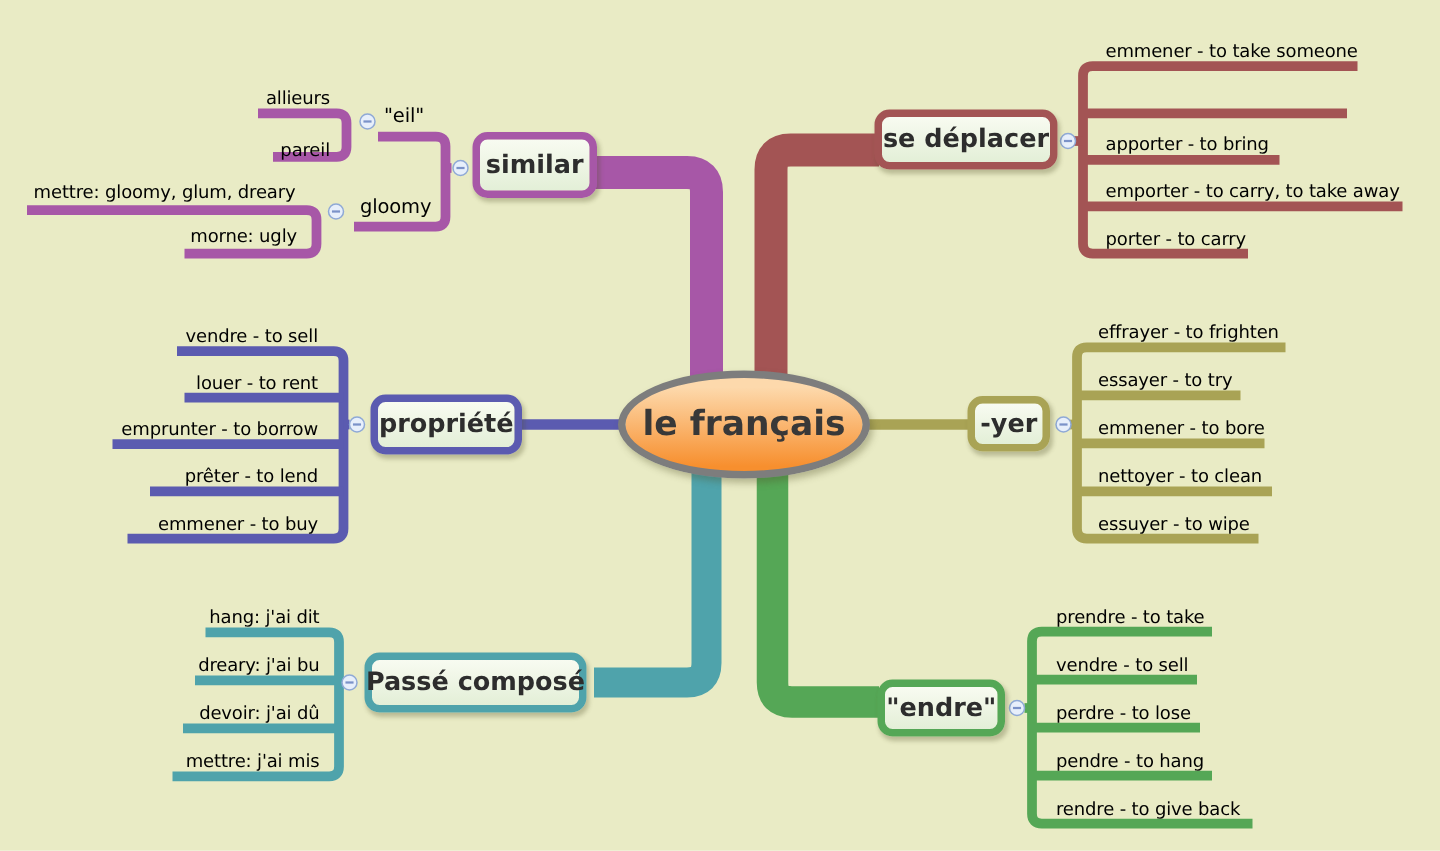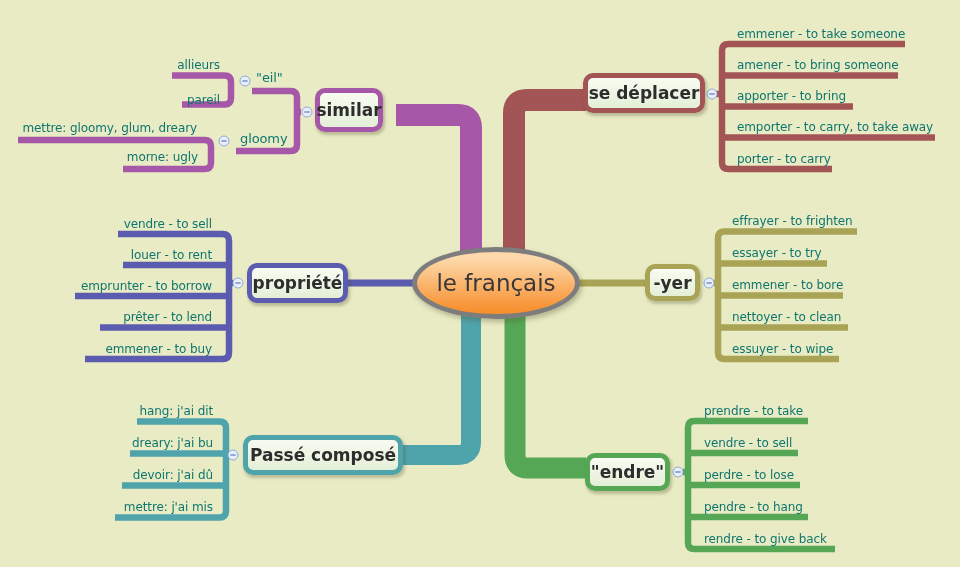--- a/index.html
+++ b/index.html
@@ -6,37 +6,37 @@
   .stage {
     position:relative; width:960px; height:567px;
     background:#e9ebc5; overflow:hidden;
     font-family:"DejaVu Sans", sans-serif;
   }
   svg.wires { position:absolute; left:0; top:0; }
   svg.wires path { fill:none; stroke-linecap:butt; }
   .leaf {
     position:absolute; white-space:nowrap;
     font-size:12px; line-height:16px; letter-spacing:-0.1px;
-    color:#0f766e;
+    color:#000000;
   }
   .glabel { font-size:13px; }
   .node {
     position:absolute; box-sizing:border-box;
     border:5px solid; border-radius:10px;
     background:linear-gradient(180deg,#f8fbf1,#e3efd7);
     display:flex; align-items:center; justify-content:center;
     font-weight:bold; font-size:17px; color:#2d2d2d; white-space:nowrap;
     box-shadow:1.5px 2.5px 3px rgba(80,80,40,.3);
   }
   .root {
     position:absolute; left:412px; top:247px; width:168px; height:72px;
     box-sizing:border-box; border:5px solid #7d7d7d; border-radius:50%;
     background:linear-gradient(180deg,#fdd9ac 10%,#f78f2e 95%);
     display:flex; align-items:center; justify-content:center;
-    font-weight:normal; font-size:23px; color:#383838; white-space:nowrap;
+    font-weight:bold; font-size:23px; color:#383838; white-space:nowrap;
     box-shadow:2px 3px 5px rgba(80,80,40,.35);
   }
 </style>
 </head>
 <body>
 
 <div class="stage">
 
   <svg class="wires" width="960" height="567">
 
@@ -126,36 +126,35 @@
       </g>
       <g>
         <circle cx="678" cy="472" r="5" fill="#e7effb" stroke="#8fa9d6"></circle>
         <line x1="675.3" y1="472" x2="680.7" y2="472" stroke="#7b92c8" stroke-width="1.5"></line>
       </g>
     </g>
   </svg>
 
   <div class="root">le français</div>
 
-  <div class="node" style="left:315px;top:88px;width:68px;height:44px;border-color:#a757a7">similar</div>
+  <div class="node" style="left:315px;top:88px;width:83px;height:44px;border-color:#a757a7">similar</div>
   <div class="node" style="left:583px;top:73px;width:122px;height:40px;border-color:#a35454">se déplacer</div>
   <div class="node" style="left:247px;top:263px;width:101px;height:40px;border-color:#5b5bb0">propriété</div>
   <div class="node" style="left:645px;top:264px;width:55px;height:37px;border-color:#a9a355">-yer</div>
-  <div class="node" style="left:243px;top:435px;width:160px;height:40px;border-color:#4fa3ab">Passé composé</div>
+  <div class="node" style="left:243px;top:435px;width:148px;height:40px;border-color:#4fa3ab">Passé composé</div>
   <div class="node" style="left:585px;top:453px;width:85px;height:38px;border-color:#55a756">"endre"</div>
 
   <div class="leaf glabel" style="left:256px;top:70px">"eil"</div>
   <div class="leaf" style="right:740px;top:57px">allieurs</div>
   <div class="leaf" style="right:740px;top:92px">pareil</div>
   <div class="leaf glabel" style="left:240px;top:131px">gloomy</div>
   <div class="leaf" style="right:763px;top:120px">mettre: gloomy, glum, dreary</div>
   <div class="leaf" style="right:762px;top:149px">morne: ugly</div>
 
   <div class="leaf" style="left:737px;top:26px">emmener - to take someone</div>
-  <div class="leaf" style="left:737px;top:57px">amener - to bring someone</div>
   <div class="leaf" style="left:737px;top:88px">apporter - to bring</div>
   <div class="leaf" style="left:737px;top:119px">emporter - to carry, to take away</div>
   <div class="leaf" style="left:737px;top:151px">porter - to carry</div>
 
   <div class="leaf" style="right:748px;top:216px">vendre - to sell</div>
   <div class="leaf" style="right:748px;top:247px">louer - to rent</div>
   <div class="leaf" style="right:748px;top:278px">emprunter - to borrow</div>
   <div class="leaf" style="right:748px;top:309px">prêter - to lend</div>
   <div class="leaf" style="right:748px;top:341px">emmener - to buy</div>
 

